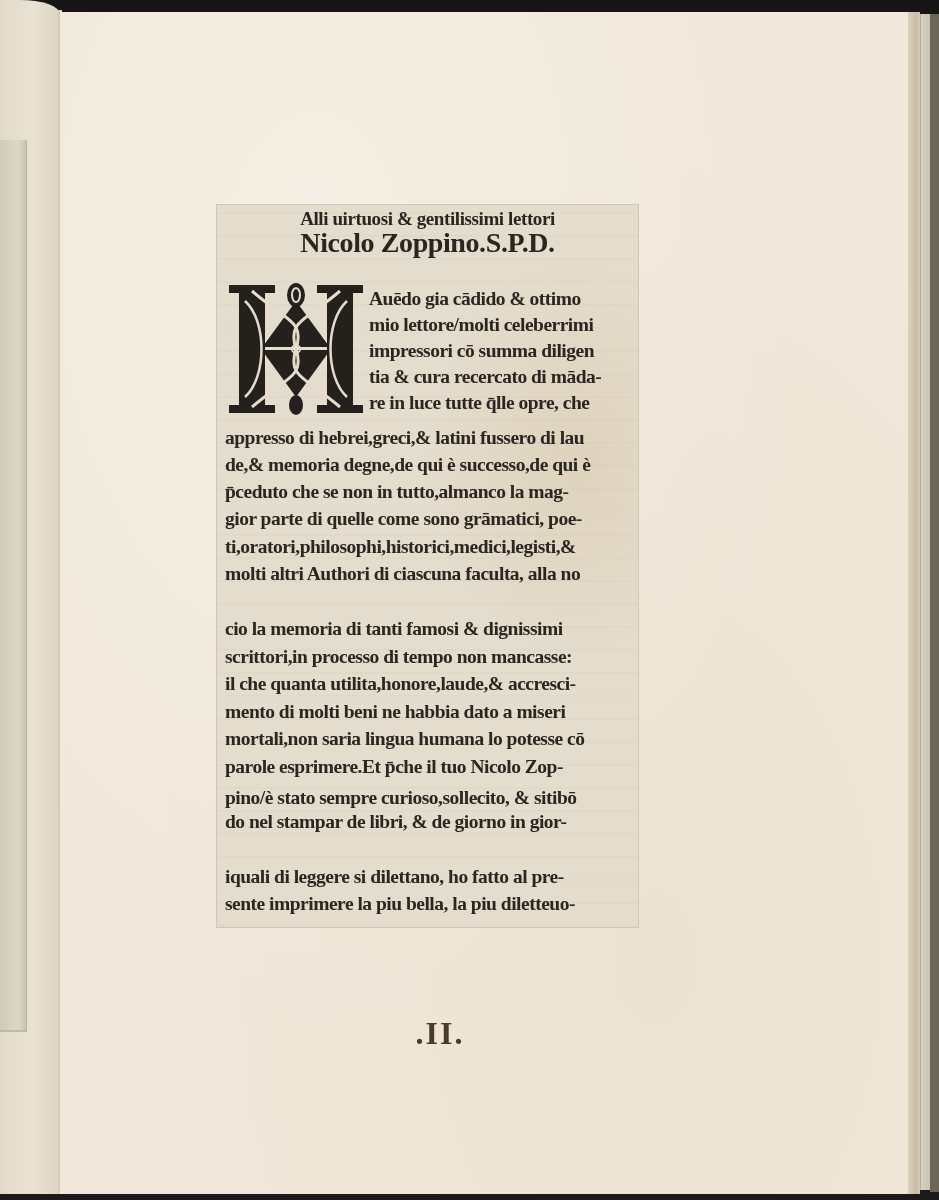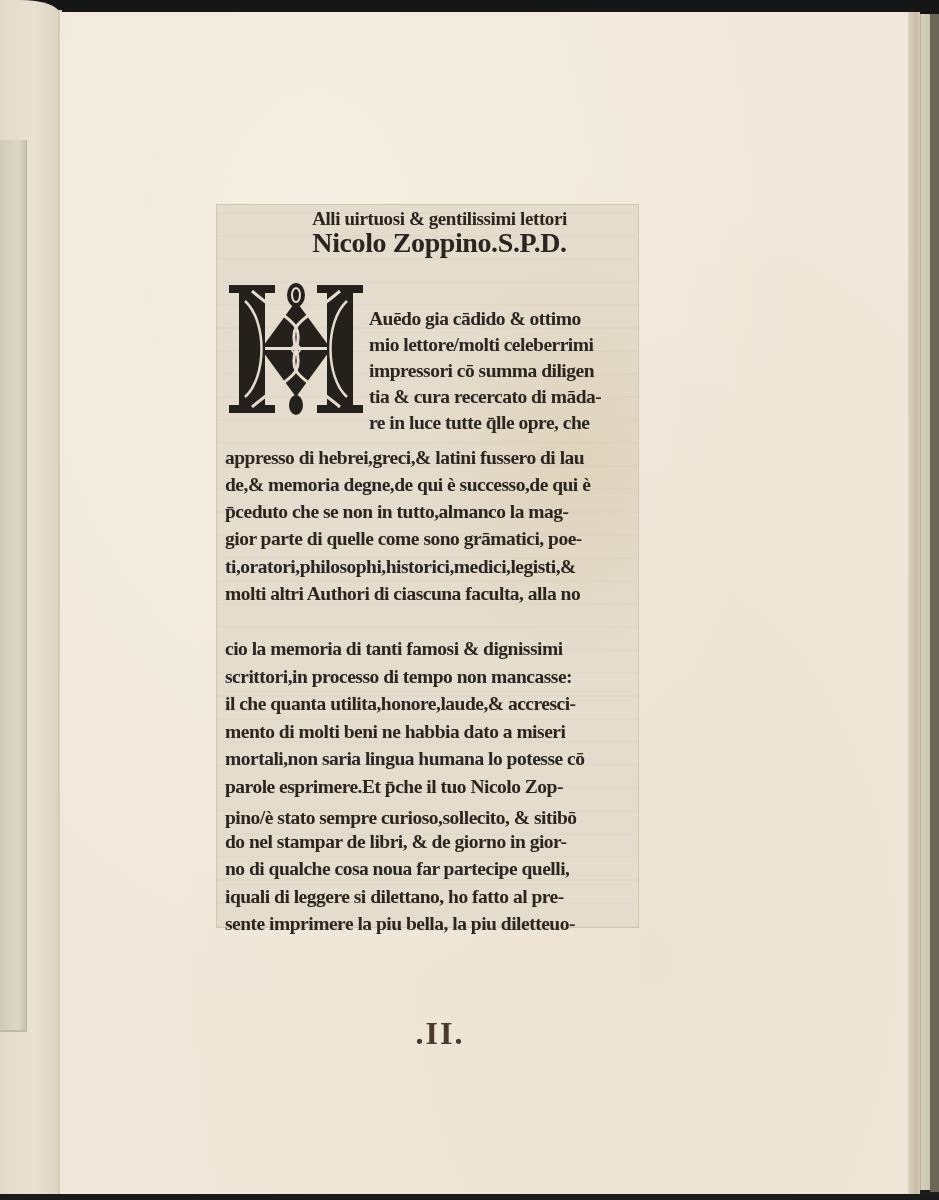--- a/index.html
+++ b/index.html
@@ -58,33 +58,32 @@
     background: #e4dccd;
     background-image:
       repeating-linear-gradient(0deg, rgba(170,160,140,0.06) 0 2px, transparent 2px 23px),
       radial-gradient(ellipse at 85% 35%, rgba(200,170,110,0.18), transparent 30%);
     box-shadow: 0 0 0 1px #cfc6b4;
   }
   .heading {
     position: absolute; left: 0; top: 2px; width: 421px; text-align: center;
     color: #2a2520; font-weight: bold; font-size: 19px; line-height: 24px;
     letter-spacing: -0.4px;
-    margin-left: 12px;
   }
   .heading .line2 { display: block; font-size: 28px; }
 
   .initial {
     position: absolute; left: 10px; top: 76px; width: 138px; height: 136px;
   }
   .body-text {
     position: absolute; left: 0; top: 0; width: 421px; height: 722px;
     color: #2b2621; font-weight: bold; font-size: 19.5px;
     letter-spacing: -0.5px; white-space: nowrap;
   }
-  .text-line { position: absolute; left: 8px; height: 26px; line-height: 26px; margin-top: 20px; }
+  .text-line { position: absolute; left: 8px; height: 26px; line-height: 26px; }
   .text-line.indent { left: 152px; }
 
   .folio {
     position: absolute; left: 400px; top: 975px; width: 80px; text-align: center;
     color: #4a3a2e; font-weight: bold; font-size: 32px; letter-spacing: 2px; margin-top: 40px;
   }
 </style>
 </head>
 <body>
 
@@ -146,19 +145,18 @@
     <div class="text-line" style="top:329px">ti,oratori,philosophi,historici,medici,legisti,&amp;</div>
     <div class="text-line" style="top:356px">molti altri Authori di ciascuna faculta, alla no</div>
     <div class="text-line" style="top:411px">cio la memoria di tanti famosi &amp; dignissimi</div>
     <div class="text-line" style="top:439px">scrittori,in processo di tempo non mancasse:</div>
     <div class="text-line" style="top:466px">il che quanta utilita,honore,laude,&amp; accresci-</div>
     <div class="text-line" style="top:494px">mento di molti beni ne habbia dato a miseri</div>
     <div class="text-line" style="top:521px">mortali,non saria lingua humana lo potesse cō</div>
     <div class="text-line" style="top:549px">parole esprimere.Et p̄che il tuo Nicolo Zop-</div>
     <div class="text-line" style="top:580px">pino/è stato sempre curioso,sollecito, &amp; sitibō</div>
     <div class="text-line" style="top:604px">do nel stampar de libri, &amp; de giorno in gior-</div>
-    <div class="text-line" style="top:631px">no di qualche cosa noua far partecipe quelli,</div>
     <div class="text-line" style="top:659px">iquali di leggere si dilettano, ho fatto al pre-</div>
     <div class="text-line" style="top:686px">sente imprimere la piu bella, la piu diletteuo-</div>
   </div>
 </div>
 
 <div class="folio">.II.</div>
 
 </body></html>

